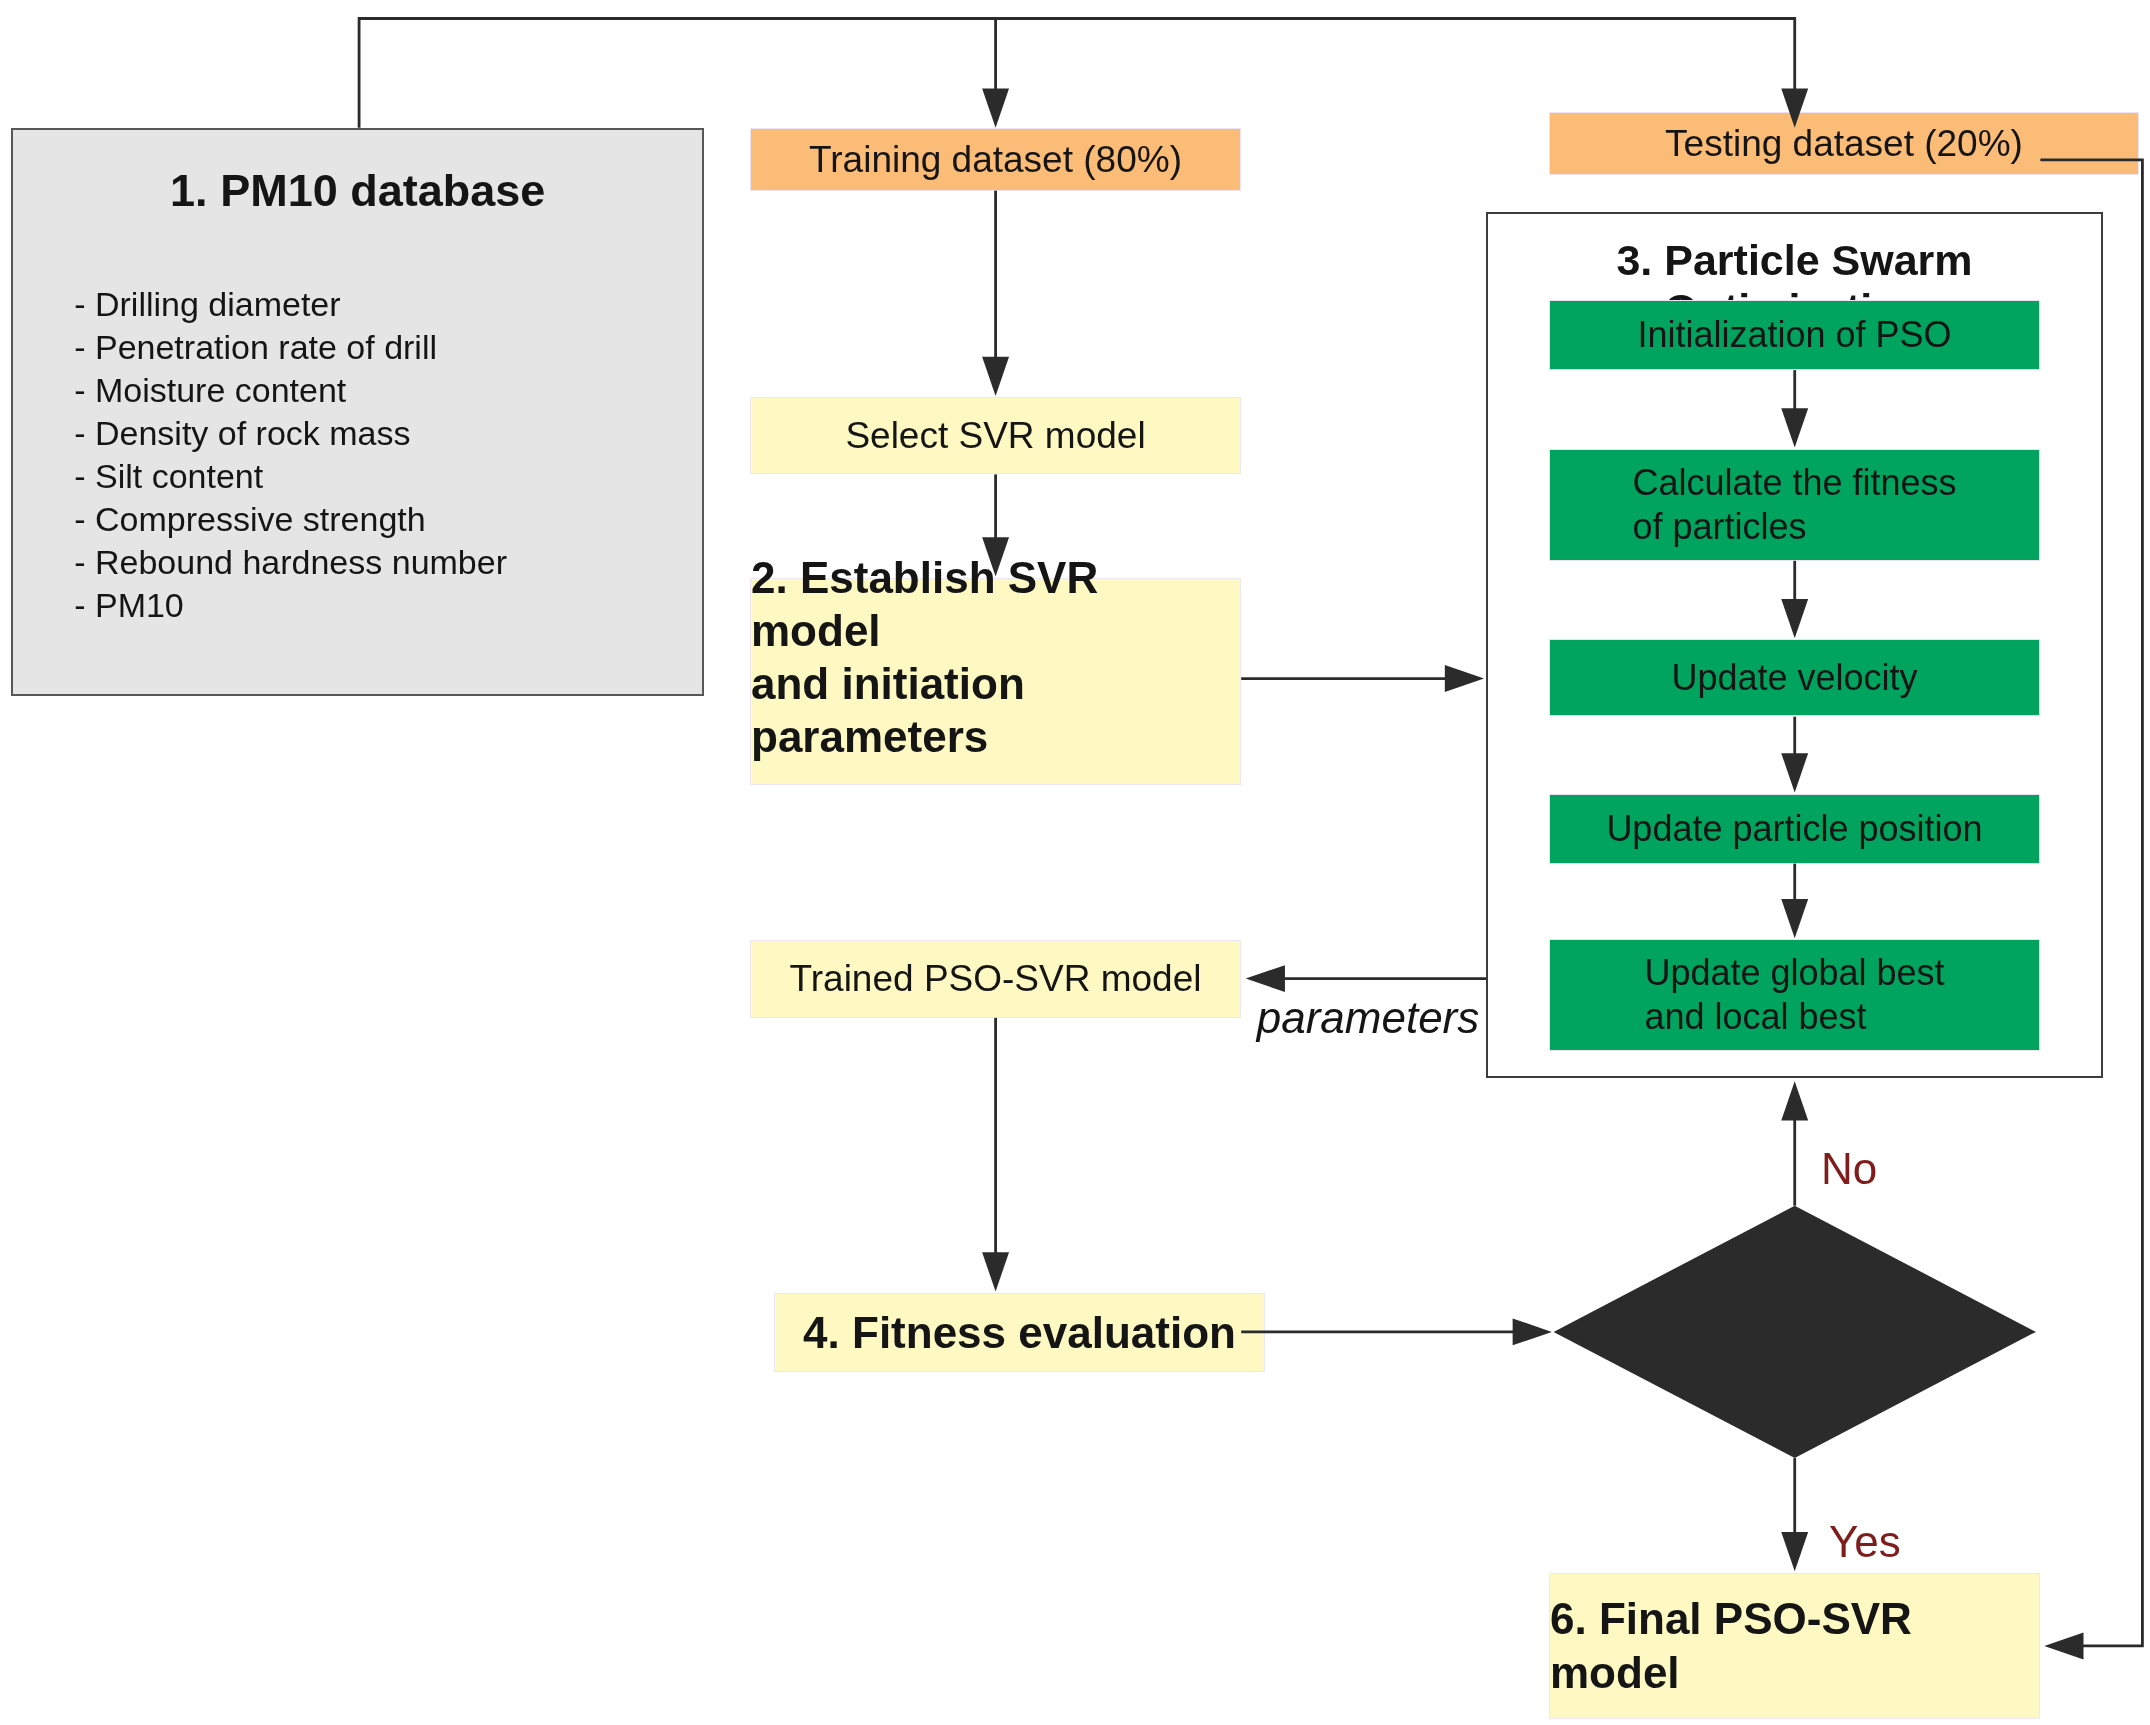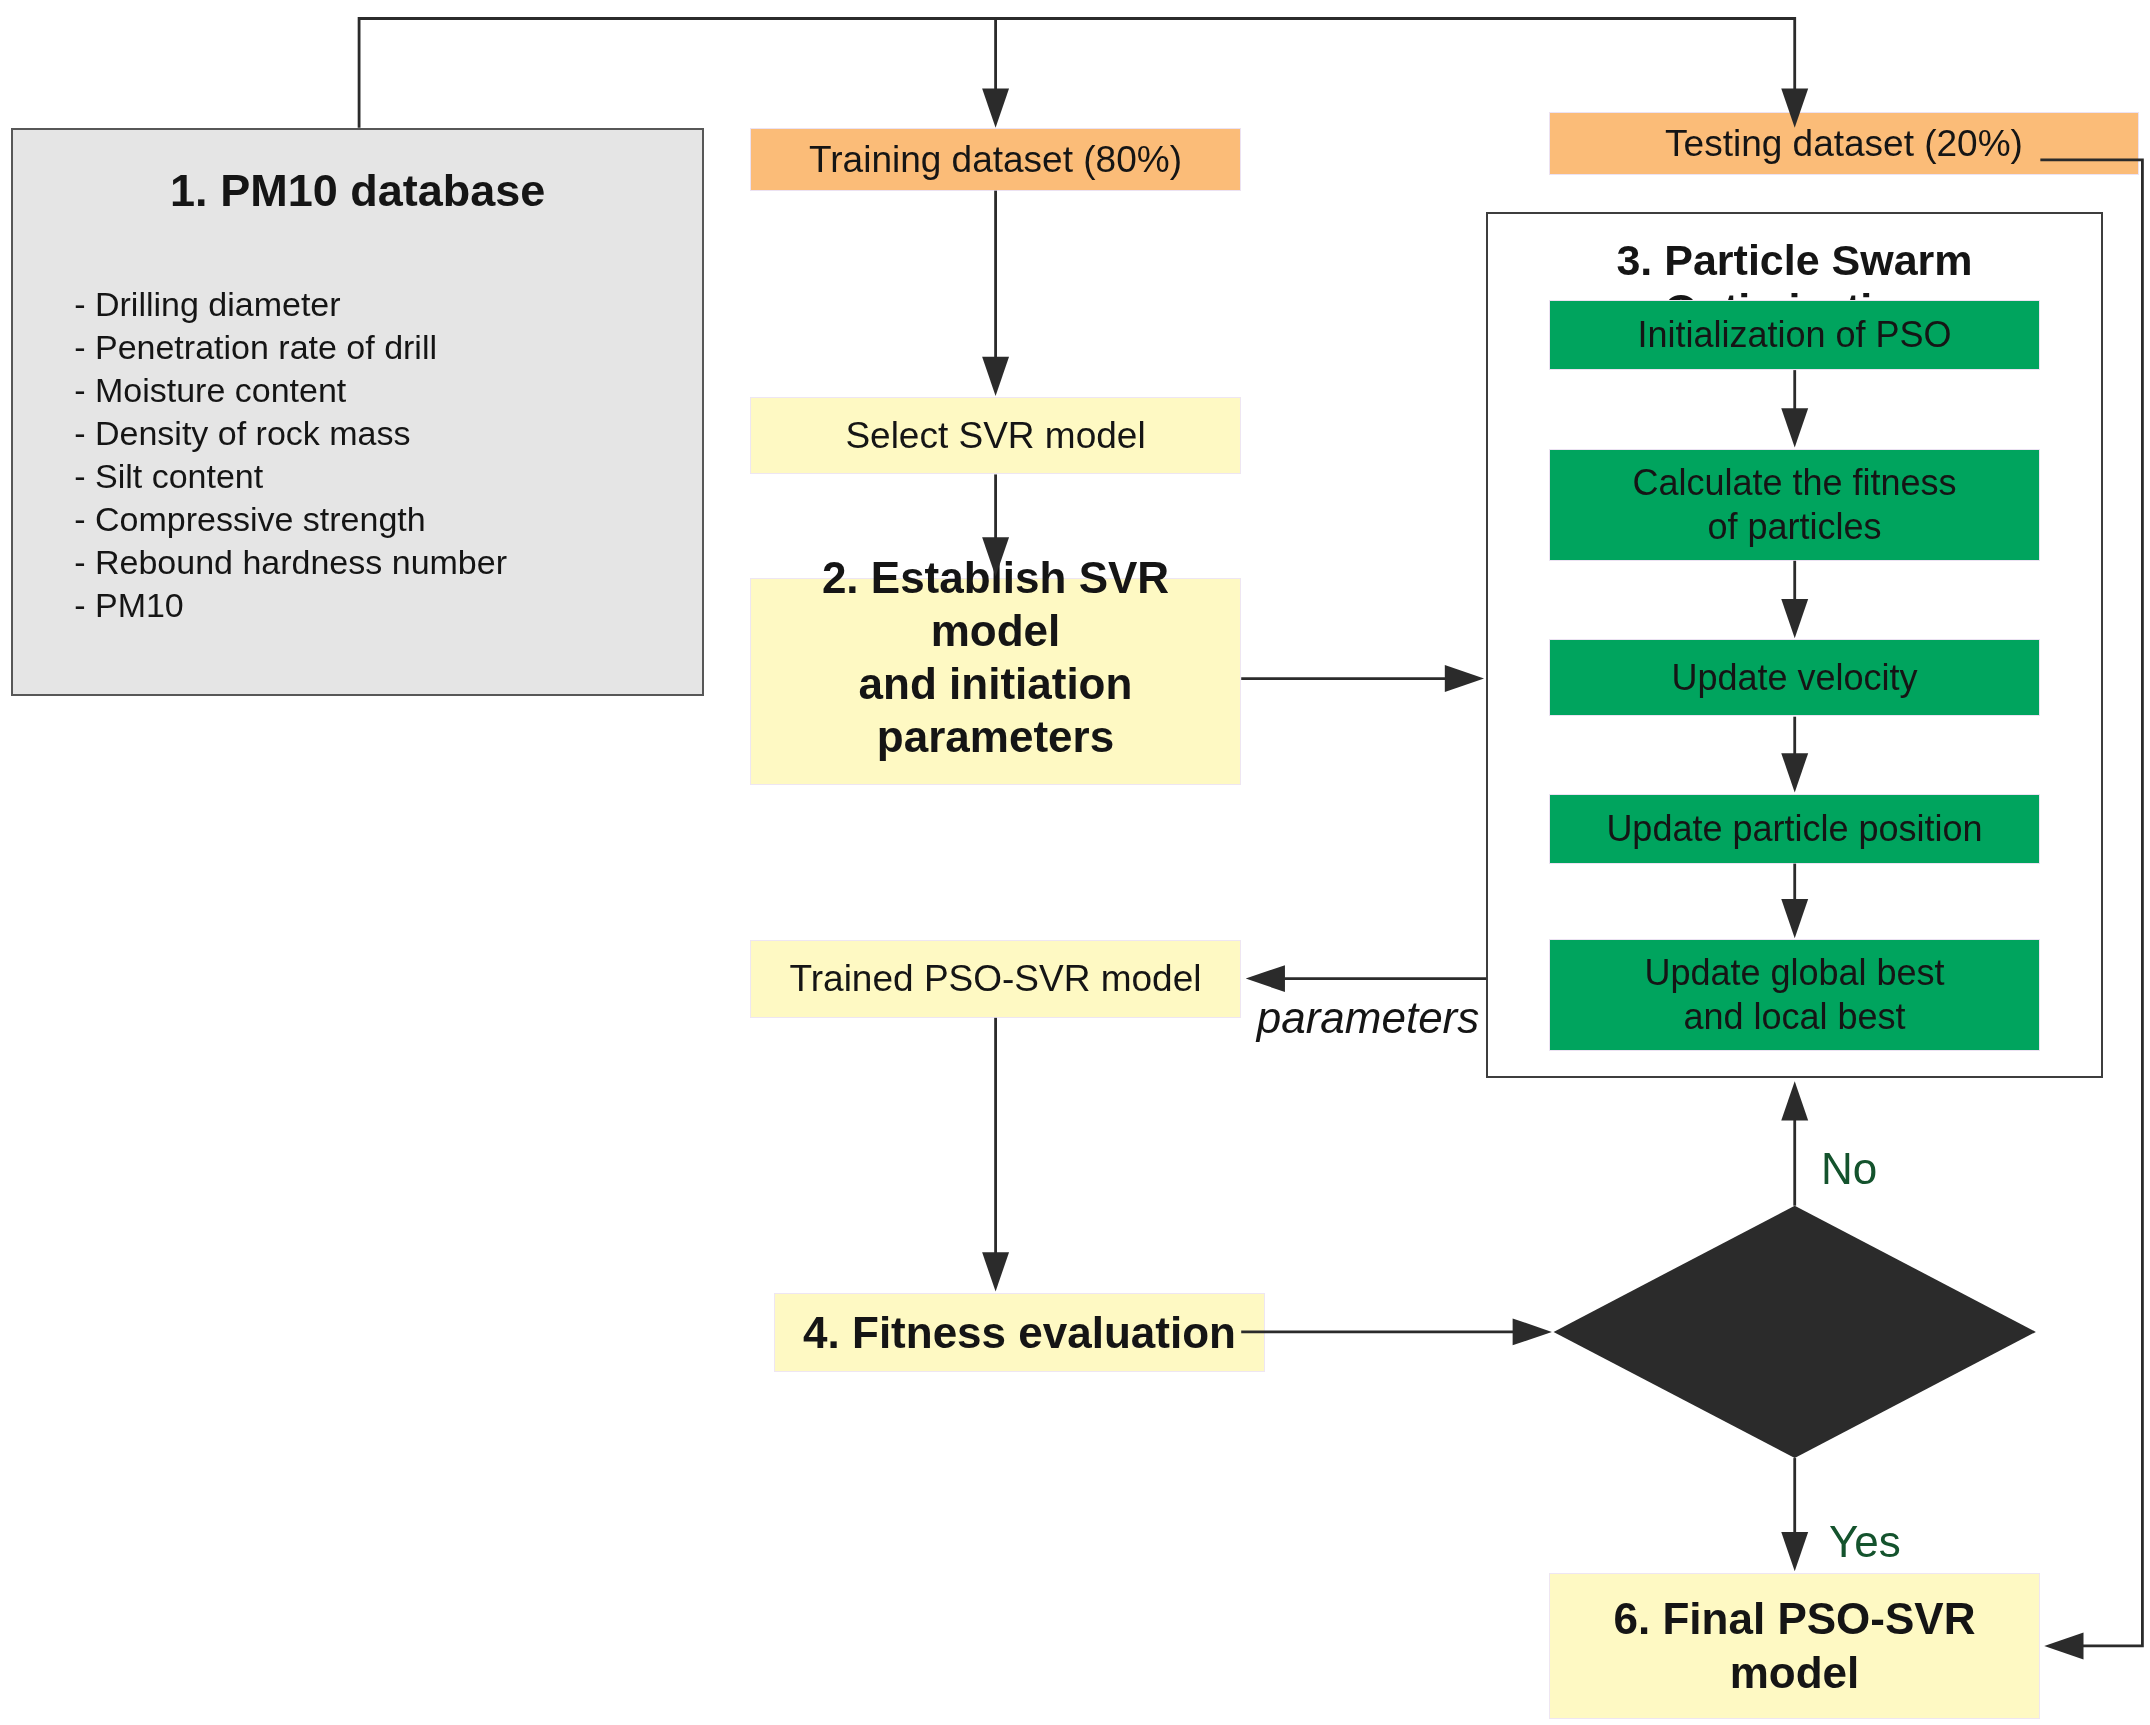--- a/index.html
+++ b/index.html
@@ -11,21 +11,20 @@
     font-family:"Liberation Sans", sans-serif;
     color:#151515;
     overflow:hidden;
   }
   .box{
     position:absolute;
     box-sizing:border-box;
     display:flex;
     align-items:center;
     justify-content:center;
-    text-align:center;
     white-space:pre-line;
     line-height:1.22;
   }
   .orange{background:#fbbc78;border:1.7px solid #ece2f2;font-size:37px;}
   .purple{background:#fef9c3;border:1.7px solid #eee6f2;font-size:37px;}
   .green-step{background:#00a45e;border:1.7px solid #ece2f2;font-size:36px;}
   .bold{font-weight:bold;}
   .db-box{
     position:absolute;
     box-sizing:border-box;
@@ -59,21 +58,21 @@
     left:0;right:0;top:22.4px;
     text-align:center;
     font-size:43px;
     font-weight:bold;
   }
   .edge-label{
     position:absolute;
     font-size:44px;
   }
   .italic{font-style:italic;}
-  .red{color:#14532d;}
+  .red{color:#7f1d1d;}
   #connectors{
     position:absolute;
     left:0;top:0;
     pointer-events:none;
   }
   #connectors path, #connectors polyline{
     fill:none;
     stroke:#2b2b2b;
     stroke-width:5;
   }

